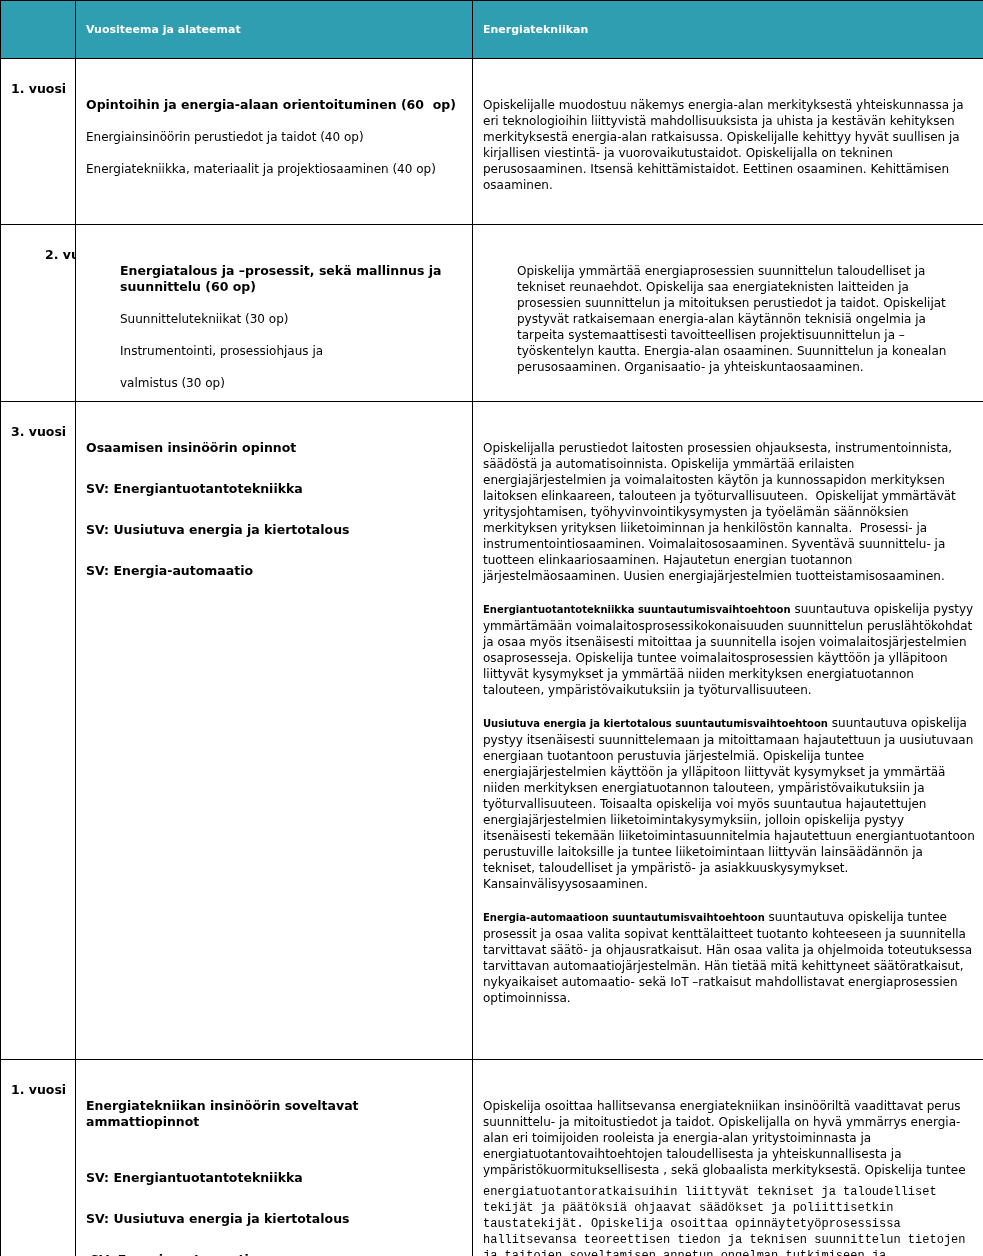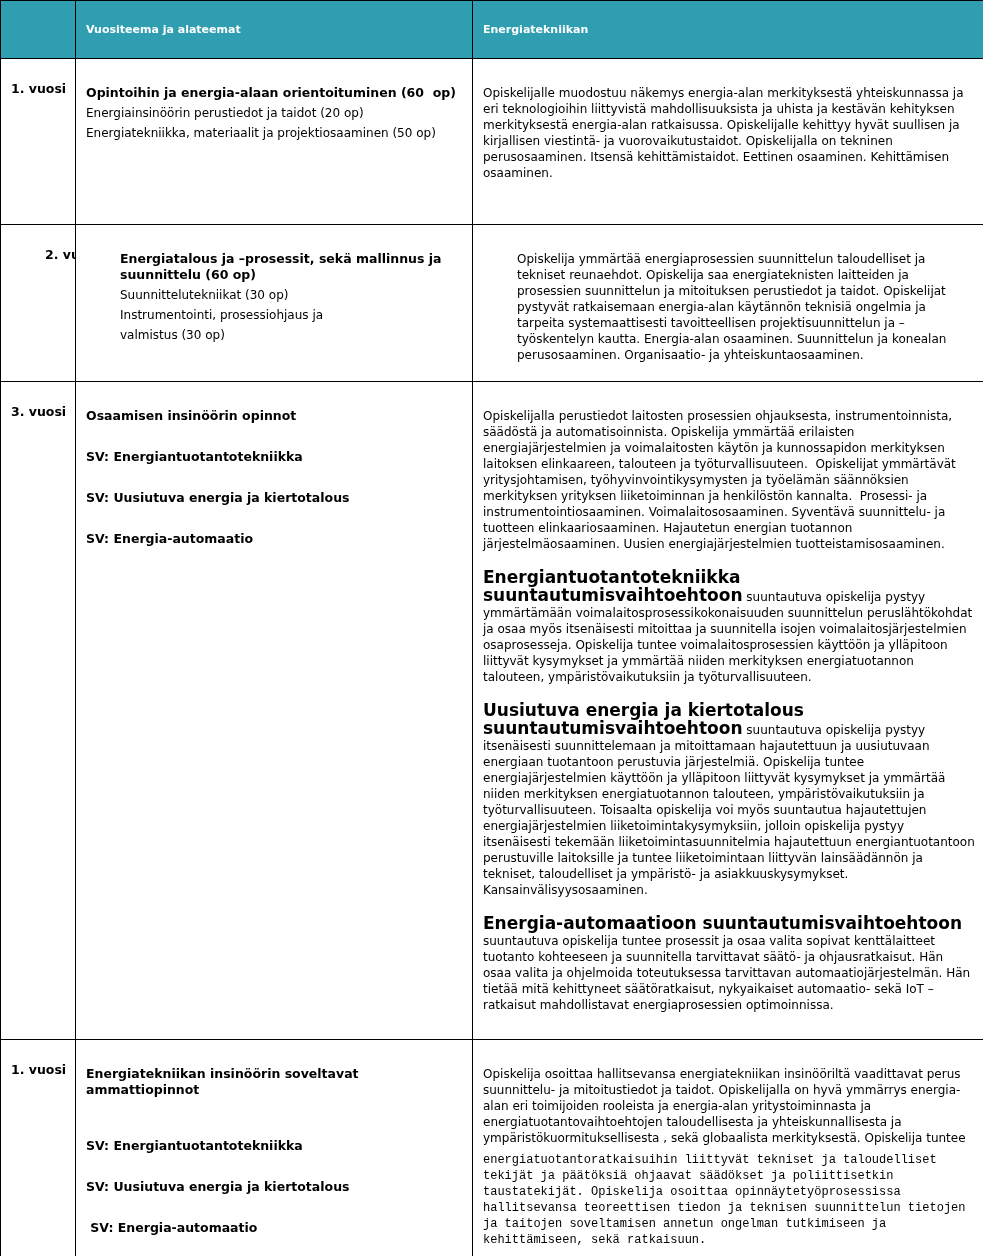--- a/index.html
+++ b/index.html
@@ -50,22 +50,22 @@
   td.year-cell{font-weight:bold;font-size:12.5px;white-space:nowrap;}
   .theme-item{
     margin:0;
     white-space:pre-wrap;
   }
   .theme-item.bold{font-weight:bold;font-size:12.5px;}
   .objective-paragraph{
     margin:0;
     white-space:pre-wrap;
   }
-  .objective-paragraph b{font-size:17px;text-align:center;}
-  .gap-none{margin-top:4px;}
+  .objective-paragraph b{font-size:10px;text-align:center;}
+  .gap-none{margin-top:16px;}
   .gap-line{margin-top:17px;}
   .gap-sv{margin-top:25px;}
   .gap-big{margin-top:40px;}
   .gap-small{margin-top:6px;font-family:Liberation Mono, monospace;}
 </style>
 </head>
 <body>
 
 <table class="curriculum">
   <colgroup>
@@ -78,22 +78,22 @@
       <th></th>
       <th>Vuositeema ja alateemat</th>
       <th>Energiatekniikan</th>
     </tr>
   </thead>
   <tbody id="table-body">
       <tr>
         <td class="year-cell">1. vuosi</td>
         <td class="theme-cell">
           <div class="theme-item gap-none bold">Opintoihin ja energia-alaan orientoituminen (60  op)</div>
-          <div class="theme-item gap-none">Energiainsinöörin perustiedot ja taidot (20 op)</div>
-          <div class="theme-item gap-none">Energiatekniikka, materiaalit ja projektiosaaminen (50 op)</div>
+          <div class="theme-item gap-none">Energiainsinöörin perustiedot ja taidot (40 op)</div>
+          <div class="theme-item gap-none">Energiatekniikka, materiaalit ja projektiosaaminen (40 op)</div>
         </td>
         <td class="objectives-cell">
           <p class="objective-paragraph gap-none">Opiskelijalle muodostuu näkemys energia-alan merkityksestä yhteiskunnassa ja eri teknologioihin liittyvistä mahdollisuuksista ja uhista ja kestävän kehityksen merkityksestä energia-alan ratkaisussa. Opiskelijalle kehittyy hyvät suullisen ja kirjallisen viestintä- ja vuorovaikutustaidot. Opiskelijalla on tekninen perusosaaminen. Itsensä kehittämistaidot. Eettinen osaaminen. Kehittämisen osaaminen.</p>
         </td>
       </tr>
       <tr>
         <td class="year-cell">2. vuosi</td>
         <td class="theme-cell">
           <div class="theme-item gap-none bold">Energiatalous ja –prosessit, sekä mallinnus ja suunnittelu (60 op)</div>
           <div class="theme-item gap-none">Suunnittelutekniikat (30 op)</div>

